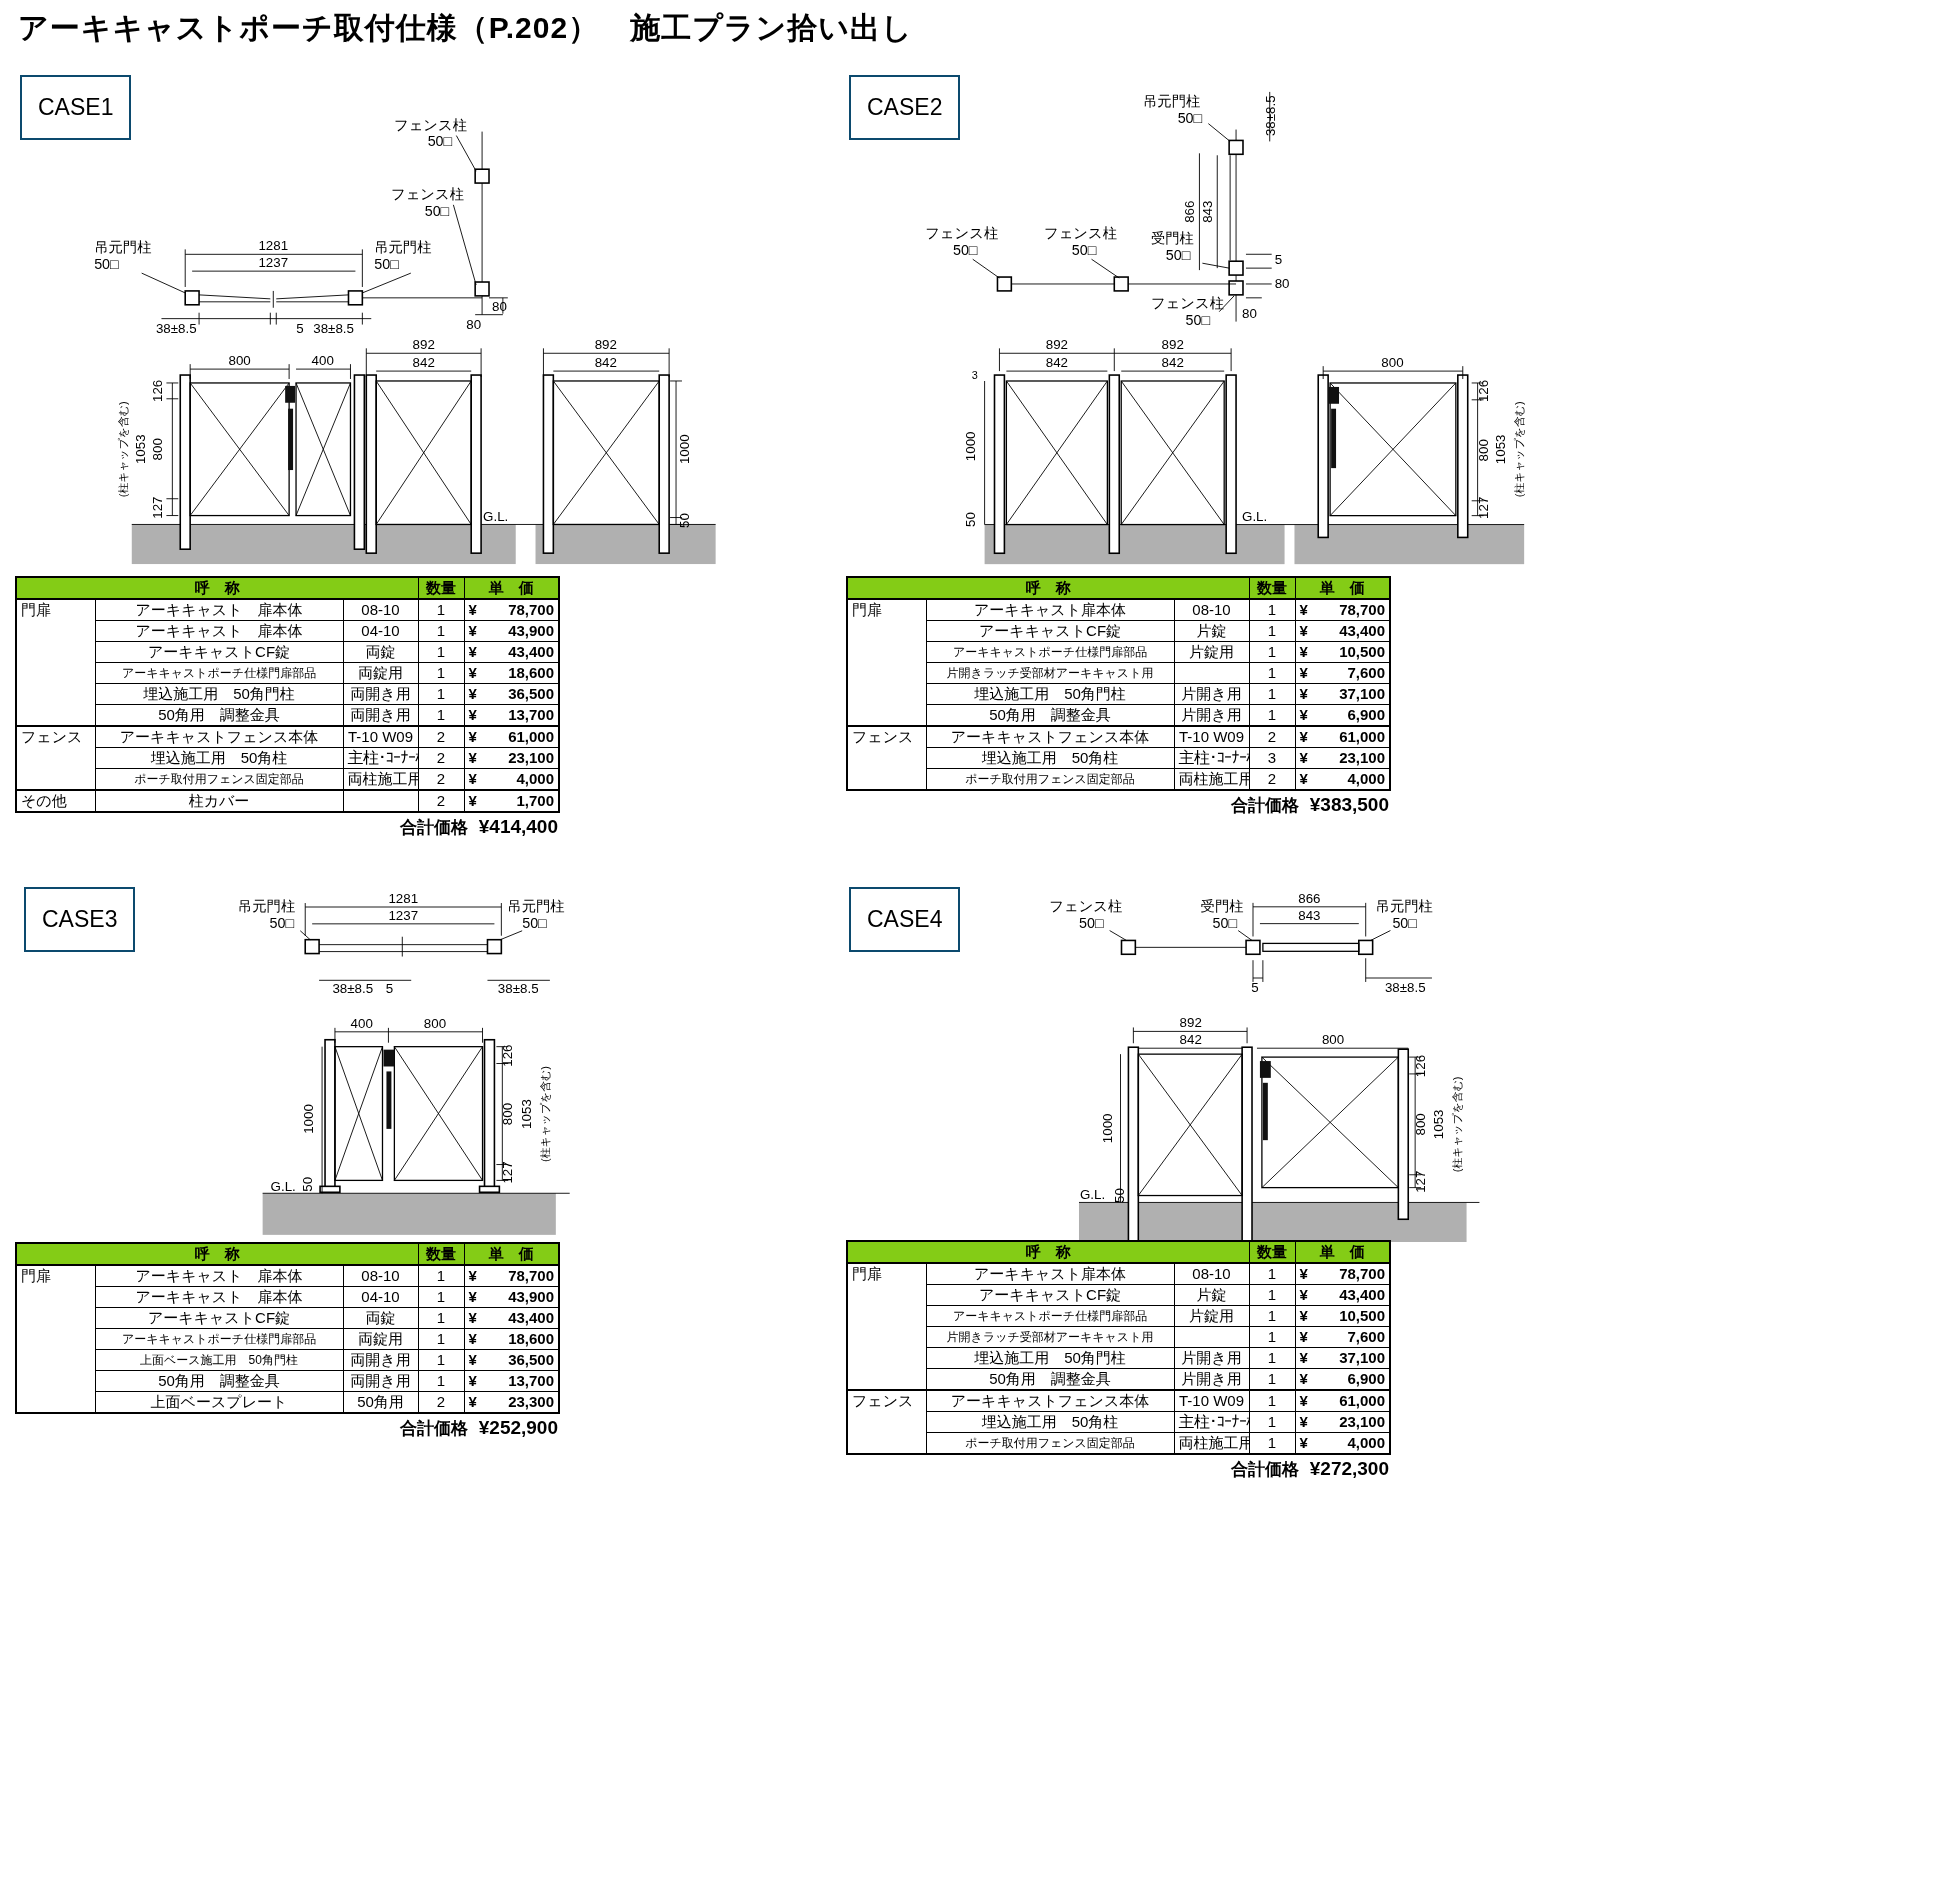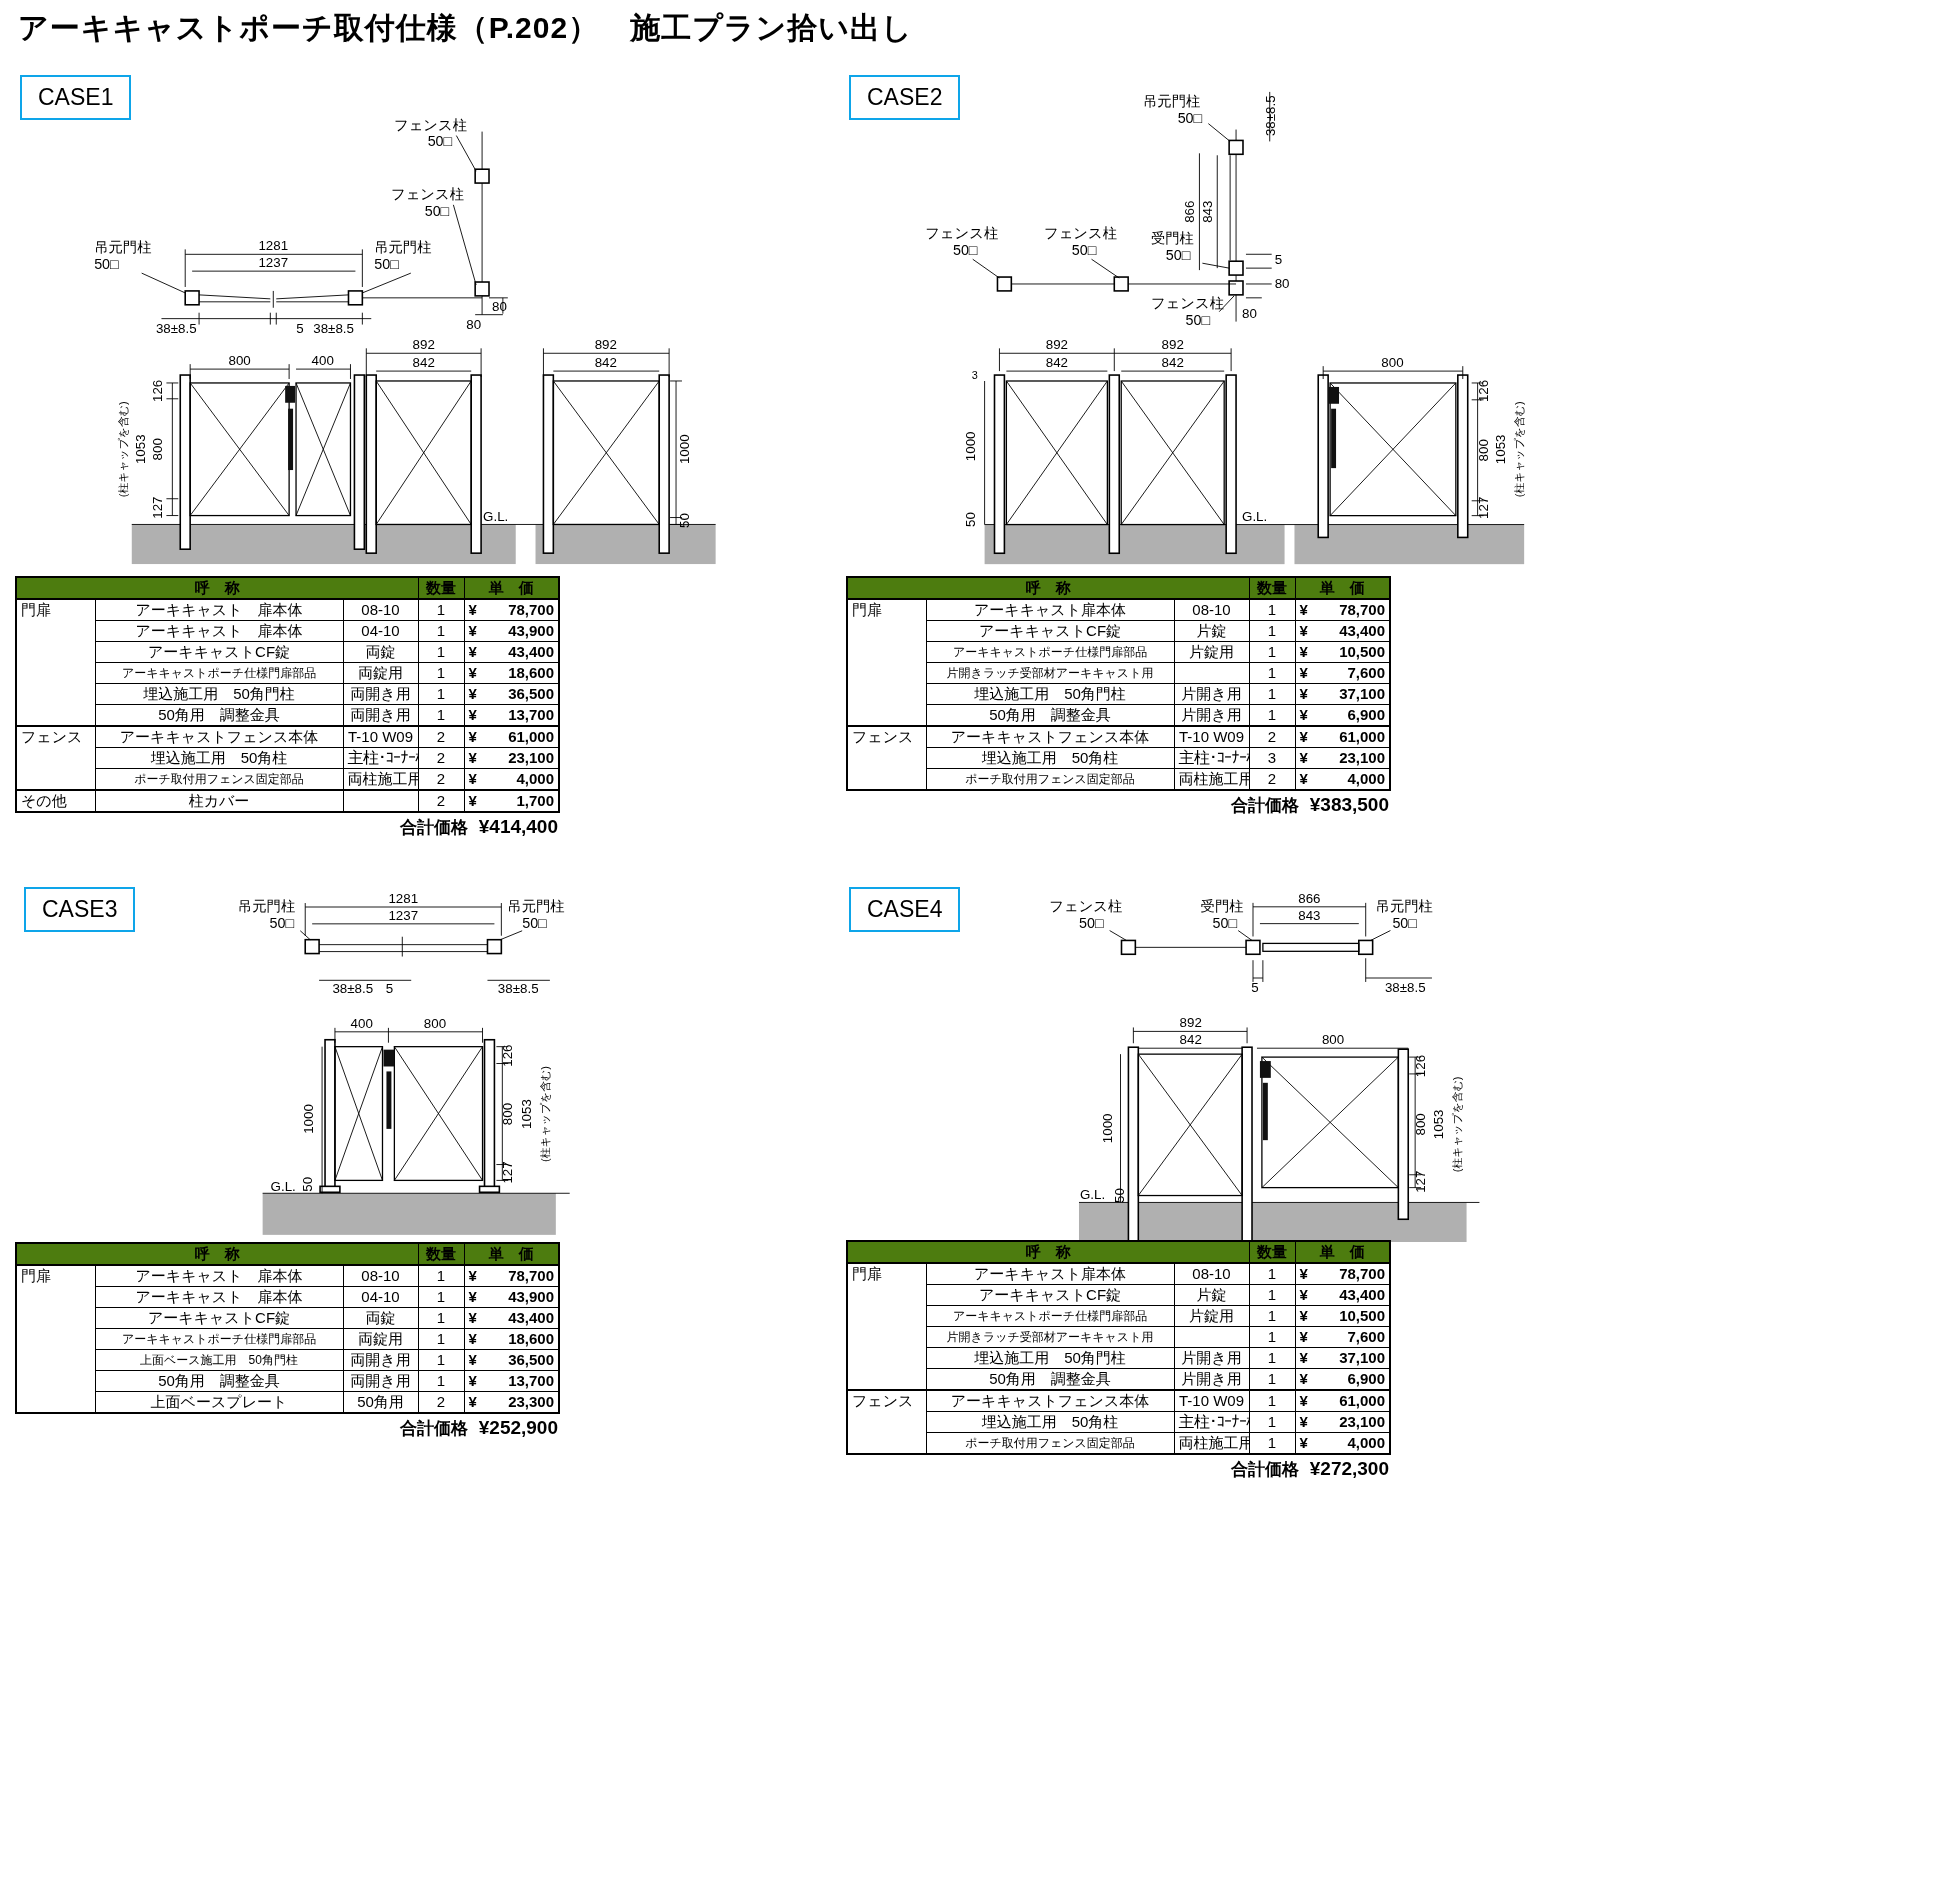--- a/index.html
+++ b/index.html
@@ -1,25 +1,25 @@
 <!DOCTYPE html>
 <html><head>
 <meta charset="utf-8">
 <style>
 *{box-sizing:border-box;}
 html,body{margin:0;padding:0;background:#fff;}
 body{font-family:"Liberation Sans","DejaVu Sans",sans-serif;color:#000;}
 .page{position:relative;width:1958px;height:1544px;background:#fff;overflow:hidden;}
 .title{position:absolute;left:18px;top:8px;font-size:30px;font-weight:bold;letter-spacing:1px;}
-.case-label{position:absolute;border:2px solid #0ea5e9;font-size:23px;padding:7px 16px;background:#fff;}
+.case-label{position:absolute;border:2px solid #0c4a6e;font-size:23px;padding:17px 16px;background:#fff;}
 .drw{position:absolute;}
 .twrap{position:absolute;width:543px;}
 .price-table{border-collapse:collapse;border:2.5px solid #000;table-layout:fixed;width:543px;background:#fff;}
 .price-table th,.price-table td{border:1px solid #000;padding:0 4px;font-size:15px;height:21px;line-height:20px;white-space:nowrap;overflow:hidden;}
-.price-table thead th{background:#4d7c0f;font-weight:bold;text-align:center;border-bottom:2px solid #000;}
+.price-table thead th{background:#84cc16;font-weight:bold;text-align:center;border-bottom:2px solid #000;}
 .price-table td.cat{vertical-align:top;text-align:left;}
 .price-table td.nm{text-align:center;}
 .price-table td.nm.xs{font-size:12px;}
 .price-table td.sp{text-align:center;}
 .price-table td.sp.xs{font-size:16px;letter-spacing:-0.6px;}
 .price-table td.qt{text-align:center;}
 .price-table td.pr{font-weight:bold;}
 .price-table td.pr .yen{float:left;}
 .price-table td.pr .amt{float:right;}
 .price-table tr.gstart td{border-top:2px solid #000;}

